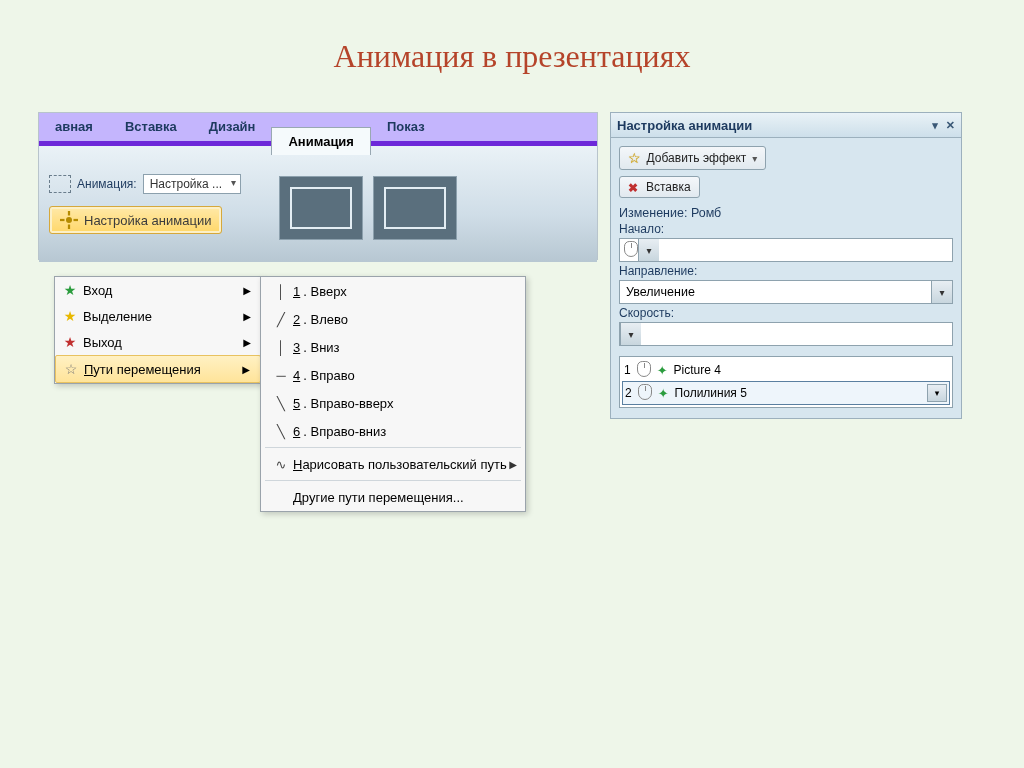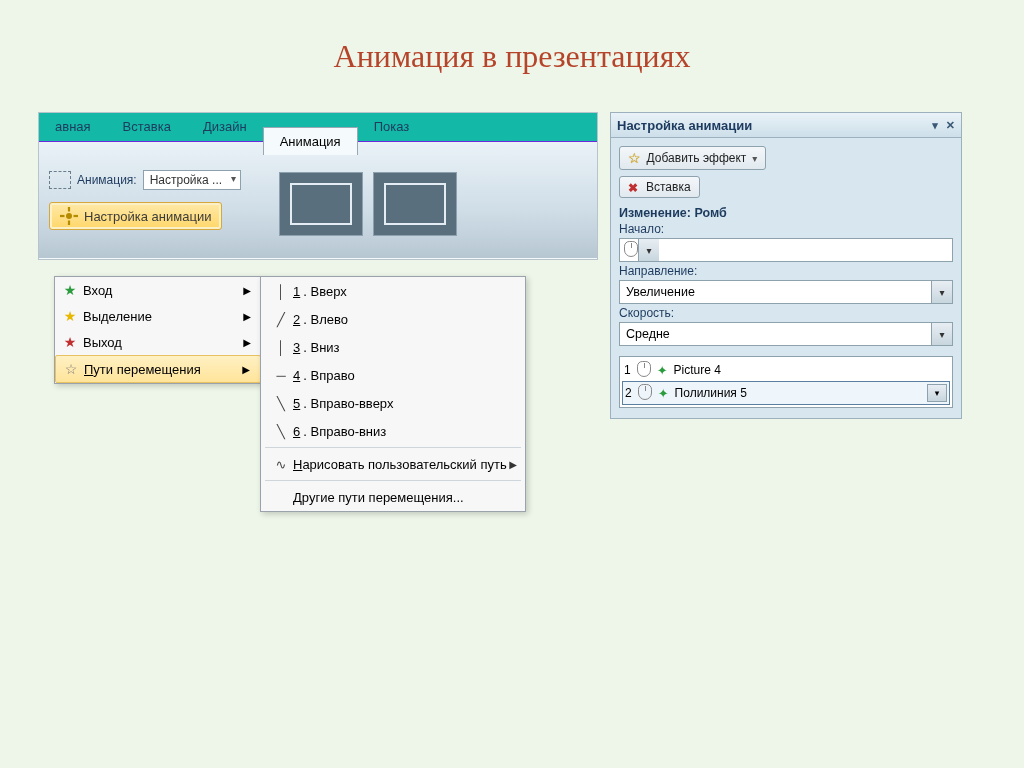--- a/index.html
+++ b/index.html
@@ -29,22 +29,23 @@
     left: 38px;
     top: 112px;
     width: 558px;
     height: 146px;
     background: #f5fafc;
     border: 1px solid #b8c4cc;
   }
   .ribbon-tabs {
     display: flex;
     height: 28px;
-    background: #14b8a6;
-    border-bottom: 1px solid #6d28d9;
+    background: #c4b5fd;
+    border-bottom: 5px solid #6d28d9;
+    font-weight: bold;
   }
   .ribbon-tab {
     padding: 6px 16px 0 16px;
     color: #1d3a5f;
     font-size: 13px;
     cursor: default;
   }
   .ribbon-tab.active {
     background: #f5fafc;
     border-top: 1px solid #99a8b2;
@@ -251,21 +252,21 @@
     font-size: 14px;
     text-shadow: 0 0 1px #aa7f00;
   }
   .x-red {
     width: 12px; height: 12px;
     color: #c03030;
     font-weight: bold;
   }
   .section-label {
     margin-top: 8px;
-    font-weight: bold;
+    font-weight: normal;
     color: #1d3a5f;
     font-size: 12.5px;
   }
   .field-label {
     margin-top: 2px;
     color: #1d3a5f;
     font-size: 12px;
   }
   .combo {
     display: flex;
@@ -474,21 +475,20 @@
     </div>
 
     <div class="field-label">Направление:</div>
     <div class="combo">
       <span class="combo-text">Увеличение</span>
       <span class="combo-arrow">▾</span>
     </div>
 
     <div class="field-label">Скорость:</div>
     <div class="combo">
-      <span class="combo-text">Средне</span>
       <span class="combo-arrow">▾</span>
     </div>
 
     <div class="anim-list">
       <div class="anim-list-row">
         <span>1</span>
         <span><span class="mouse-glyph"></span></span>
         <span class="green-star">✦</span>
         <span>Picture 4</span>
       </div>

